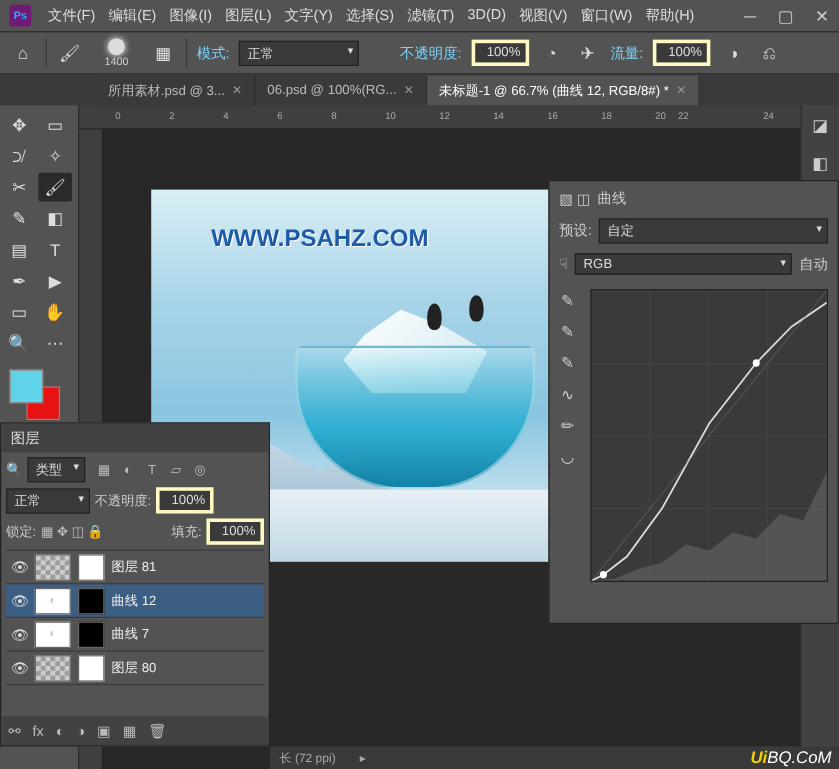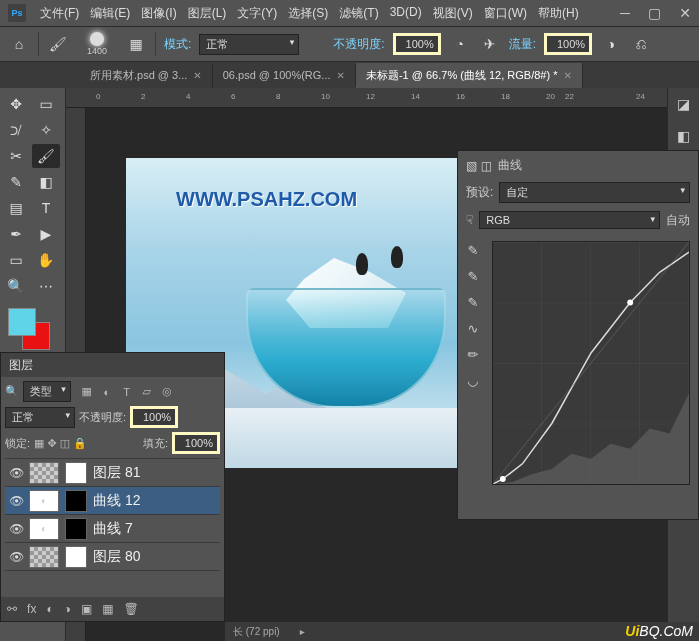--- a/index.html
+++ b/index.html
@@ -1,18 +1,18 @@
 <!DOCTYPE html>
 <html><head>
 <meta charset="utf-8">
 <style>
 *{margin:0;padding:0;box-sizing:border-box;font-family:"Microsoft YaHei",Arial,sans-serif;}
 body{background:#535353;width:699px;height:641px;overflow:hidden;position:relative;color:#ccc;font-size:11px;}
 .titlebar{height:26px;background:#535353;display:flex;align-items:center;padding:0 8px;}
-.ps-logo{width:18px;height:18px;background:#404040;color:#31a8ff;font-size:9px;font-weight:bold;display:flex;align-items:center;justify-content:center;border-radius:2px;margin-right:10px;}
+.ps-logo{width:18px;height:18px;background:#701a75;color:#31a8ff;font-size:9px;font-weight:bold;display:flex;align-items:center;justify-content:center;border-radius:2px;margin-right:10px;}
 .menubar{display:flex;gap:3px;flex:1;text-align:center;}
 .menubar span{color:#ddd;font-size:12px;padding:2px 4px;cursor:pointer;}
 .winctrl{display:flex;gap:18px;color:#ccc;font-size:14px;}
 .optbar{height:36px;background:#535353;border-top:1px solid #2a2a2a;border-bottom:1px solid #2a2a2a;display:flex;align-items:center;padding:0 8px;gap:8px;}
 .optbar .ico{width:22px;height:22px;display:flex;align-items:center;justify-content:center;color:#ddd;font-size:14px;}
 .brush-prev{width:40px;text-align:center;}
 .brush-dot{width:14px;height:14px;border-radius:50%;background:#ddd;margin:0 auto;box-shadow:0 0 6px #fff;}
 .brush-sz{font-size:9px;color:#ccc;}
 .sep{width:1px;height:24px;background:#3a3a3a;}
 .lbl{font-size:12px;color:#7dd3fc;}
@@ -55,21 +55,21 @@
 .prow .dd{flex:0 0 auto;}
 .filter-icons{display:flex;gap:4px;margin-left:4px;}
 .filter-icons span{width:16px;height:16px;display:flex;align-items:center;justify-content:center;color:#bbb;font-size:11px;}
 .layer-list{border-top:1px solid #3a3a3a;}
 .layer{display:flex;align-items:center;height:28px;border-bottom:1px solid #3a3a3a;padding:0 4px;gap:6px;}
 .layer.sel{background:#3b5e82;}
 .eye{width:14px;color:#ddd;font-size:12px;}
 .thumb{width:30px;height:22px;background:#888;border:1px solid #666;}
 .thumb.adj{background:#fff;display:flex;align-items:center;justify-content:center;font-size:10px;}
 .mask{width:22px;height:22px;background:#000;border:1px solid #666;}
-.lname{font-size:14px;color:#eee;}
+.lname{font-size:11px;color:#eee;}
 .checker{background-image:linear-gradient(45deg,#999 25%,transparent 25%),linear-gradient(-45deg,#999 25%,transparent 25%),linear-gradient(45deg,transparent 75%,#999 75%),linear-gradient(-45deg,transparent 75%,#999 75%);background-size:8px 8px;background-position:0 0,0 4px,4px -4px,-4px 0;background-color:#ccc;}
 .panel-foot{position:absolute;bottom:0;left:0;right:0;height:24px;background:#424242;display:flex;align-items:center;padding:0 6px;gap:10px;font-size:12px;color:#bbb;}
 
 .props-panel{position:absolute;right:0;top:150px;width:242px;height:370px;background:#535353;border:1px solid #222;z-index:6;}
 .props-body{padding:6px 8px;}
 .props-row{display:flex;align-items:center;gap:6px;margin-bottom:8px;font-size:12px;}
 .curve-tools{position:absolute;left:6px;top:90px;display:flex;flex-direction:column;gap:8px;}
 .curve-tools span{width:18px;height:18px;color:#ccc;font-size:13px;display:flex;align-items:center;justify-content:center;}
 .curve-box{position:absolute;left:34px;top:90px;right:8px;bottom:34px;background:#3a3a3a;border:1px solid #222;}
 .curve-svg{width:100%;height:100%;}

